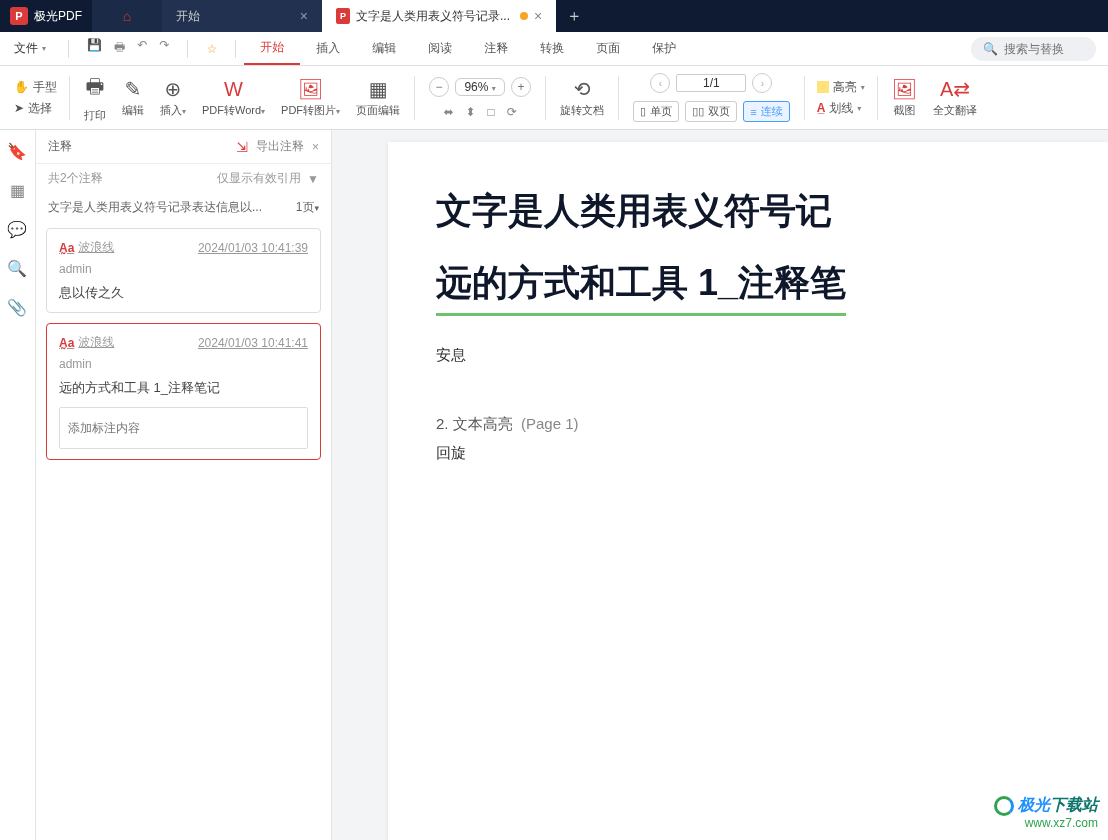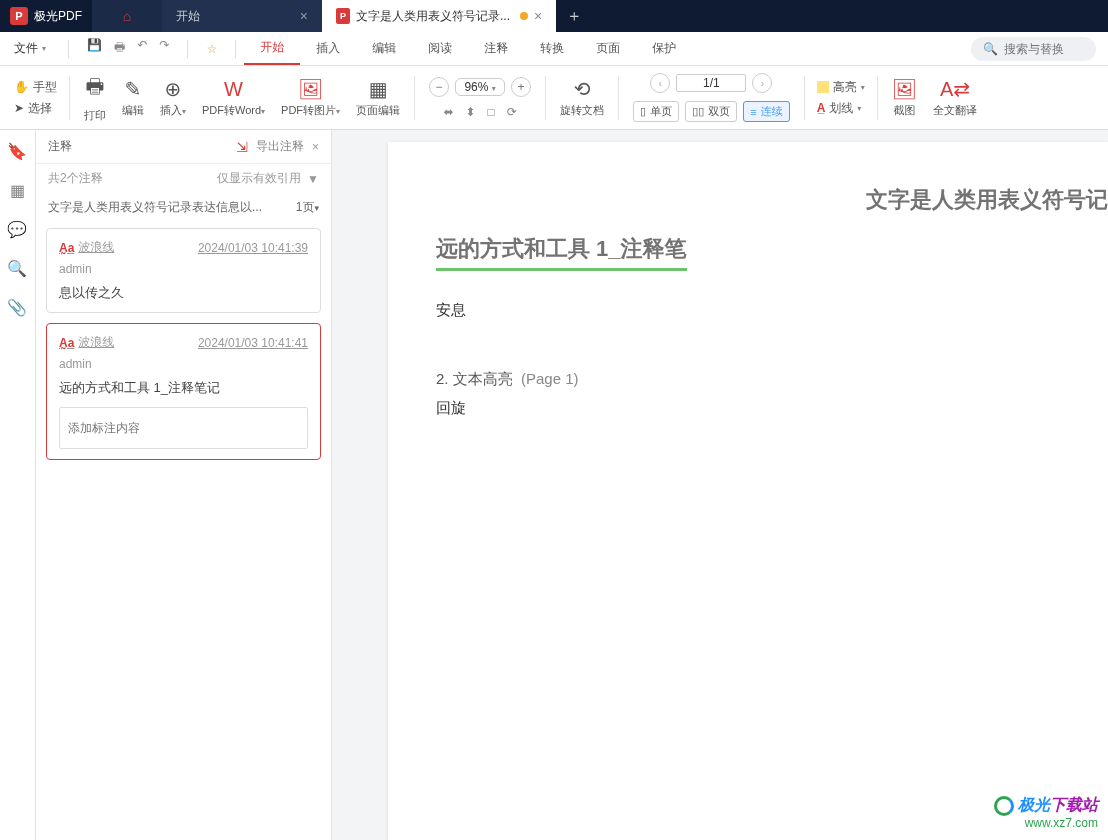--- a/index.html
+++ b/index.html
@@ -68,30 +68,30 @@
   .ann-head .type { display: flex; align-items: center; gap: 4px; }
   .aa-mark { color: #d93a3a; font-weight: bold; font-size: 12px; }
   .ann-user { color: #999; margin-top: 6px; }
   .ann-text { color: #444; margin-top: 8px; font-size: 13px; line-height: 1.4; }
   .ann-input { margin-top: 10px; }
   .ann-input input { width: 100%; border: 1px solid #ddd; padding: 13px 8px; font-size: 12px; outline: none; border-radius: 2px; color: #888; }
   
   .doc-area { flex: 1; background: #f2f4f6; overflow: hidden; display: flex; }
   .doc-gutter { width: 56px; }
   .page { background: #fff; margin-top: 12px; flex: 1; box-shadow: 0 1px 4px rgba(0,0,0,0.1); padding: 40px 0 30px 48px; overflow: hidden; }
-  .title-line { font-size: 22px; font-weight: bold; color: #737373; line-height: 1.6; white-space: nowrap; text-align: right; }
+  .title-line { font-size: 36px; font-weight: bold; color: #0f172a; line-height: 1.6; white-space: nowrap; }
   .title-line.underline-wave { border-bottom: 3px solid #6ec26e; padding-bottom: 2px; display: inline-block; }
   .entry { margin-top: 30px; }
   .entry-title { font-size: 15px; color: #555; }
   .entry-title .pg { color: #888; }
   .entry-body { font-size: 15px; color: #333; margin-top: 10px; }
   
   .watermark { position: absolute; right: 10px; bottom: 10px; text-align: right; font-size: 12px; }
   .watermark .wm1 { color: #1e90ff; font-weight: bold; font-size: 16px; font-style: italic; }
-  .watermark .wm1 .g { color: #a21caf; }
+  .watermark .wm1 .g { color: #0f766e; }
   .watermark .wm2 { color: #2ea44f; font-size: 12px; }
   .sw-swirl { display: inline-block; width: 20px; height: 20px; border: 3px solid #2ea44f; border-right-color: #1e90ff; border-radius: 50%; vertical-align: middle; margin-right: 4px; }
 </style>
 </head>
 <body>
 
 <div class="titlebar">
   <div class="app-logo">
     <div class="logo-box">P</div>
     <span>极光PDF</span>

